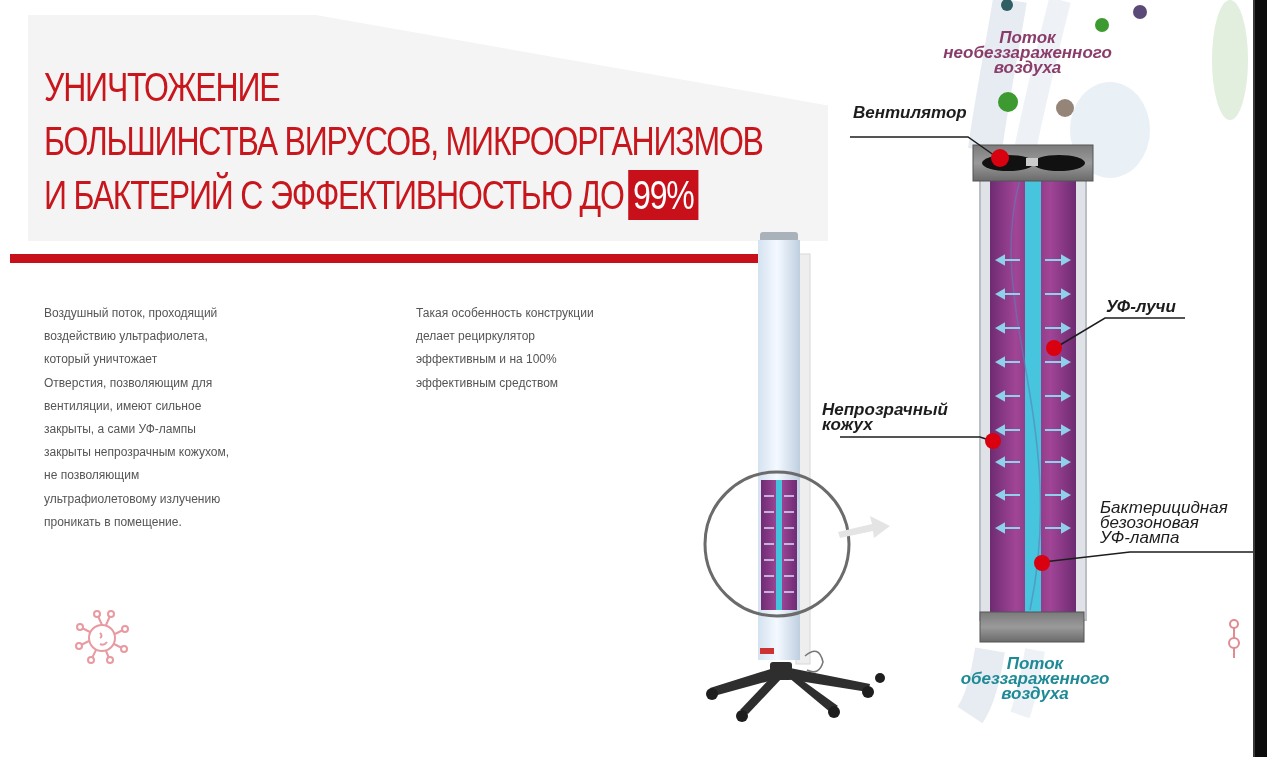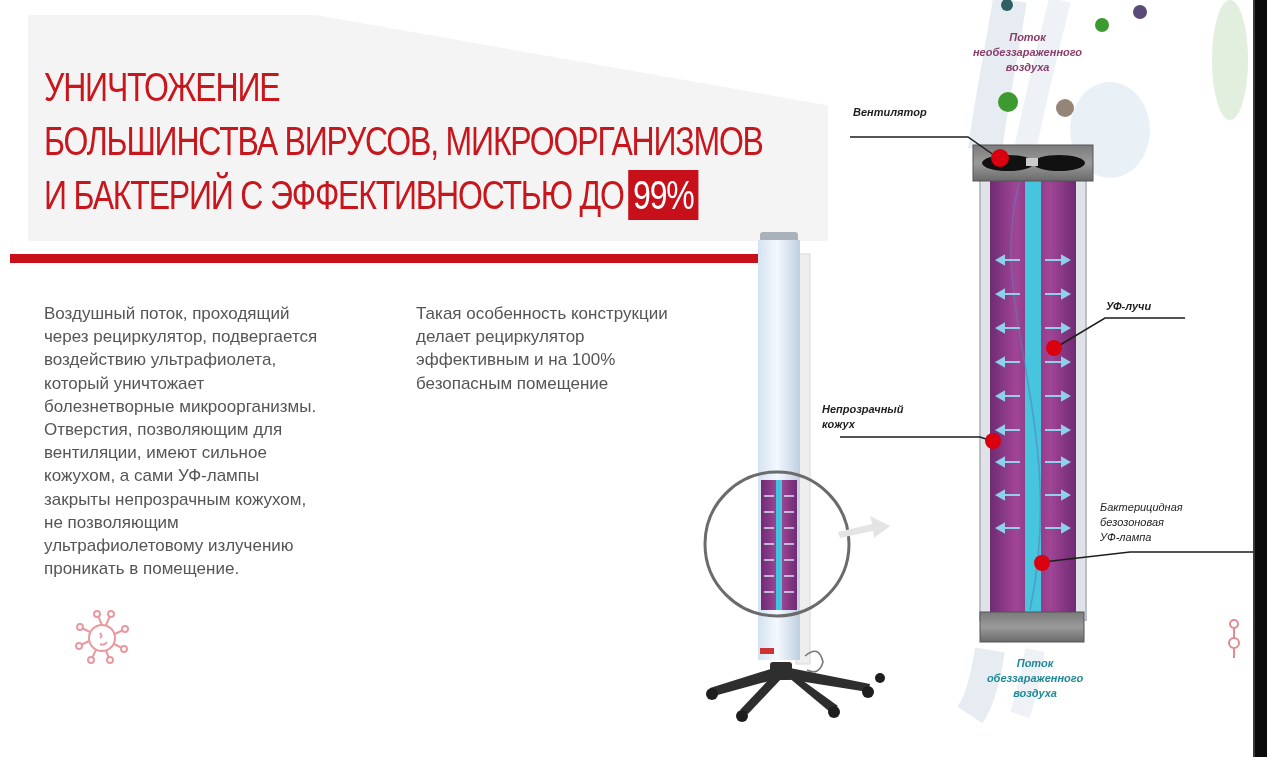--- a/index.html
+++ b/index.html
@@ -8,69 +8,67 @@
   .right-frame-inner { position:absolute; right:12px; top:0; width:2px; height:757px; background:#3a3a3a; }
 
   .title-panel { position:absolute; left:28px; top:15px; width:800px; height:226px; background:#f4f4f4;
     clip-path: polygon(0 0, 36% 0, 100% 40%, 100% 100%, 0 100%); }
   .title { position:absolute; left:44px; top:60px; color:#c8161d; font-family:"Liberation Sans Narrow","Liberation Sans", sans-serif;
     font-size:41px; line-height:54px; letter-spacing:-1.5px; transform:scaleX(0.78); transform-origin:left top; white-space:nowrap; }
   .title .line { display:block; }
   .badge { display:inline-block; background:#c8101a; color:#fff; padding:0 6px; line-height:50px; margin-left:6px; }
   .red-rule { position:absolute; left:10px; top:254px; width:750px; height:9px; background:#c8101a; }
 
-  .para { position:absolute; color:#555; font-size:17px; line-height:23.2px; font-family:"Liberation Sans", sans-serif; }
+  .para { position:absolute; color:#555; font-size:12px; line-height:23.2px; font-family:"Liberation Sans", sans-serif; }
   .para .pl { display:block; white-space:nowrap; }
   .p1 { left:44px; top:302px; }
   .p2 { left:416px; top:302px; }
 
   .virus-icon { position:absolute; left:74px; top:608px; width:56px; height:56px; }
   .virus-icon-r { position:absolute; left:1222px; top:616px; width:24px; height:46px; }
 
   .device { position:absolute; left:700px; top:226px; width:190px; height:500px; }
 
   .diagram { position:absolute; left:840px; top:0; width:420px; height:757px; }
-  .lbl { position:absolute; font-style:italic; font-weight:bold; font-size:11px; line-height:15px; color:#1d1d1d; font-family:"Liberation Sans", sans-serif; }
+  .lbl { position:absolute; font-style:italic; font-weight:bold; font-size:17px; line-height:15px; color:#1d1d1d; font-family:"Liberation Sans", sans-serif; }
   .lbl .pl { display:block; white-space:nowrap; }
   .flow-top { color:#8a3d6a; text-align:center; }
   .flow-bot { color:#1e8a96; text-align:center; }
 </style>
 </head>
 <body>
 
 <div class="title-panel"></div>
 
 <div class="title">
   <span class="line">УНИЧТОЖЕНИЕ</span>
   <span class="line">БОЛЬШИНСТВА ВИРУСОВ, МИКРООРГАНИЗМОВ</span>
   <span class="line"><span>И БАКТЕРИЙ С ЭФФЕКТИВНОСТЬЮ ДО</span><span class="badge">99%</span></span>
 </div>
 
 <div class="red-rule"></div>
 
 <div class="para p1">
   <span class="pl">Воздушный поток, проходящий</span>
-  <span class="pl">через рециркулятор, подвергается</span>
   <span class="pl">воздействию ультрафиолета,</span>
   <span class="pl">который уничтожает</span>
-  <span class="pl">болезнетворные микроорганизмы.</span>
   <span class="pl">Отверстия, позволяющим для</span>
   <span class="pl">вентиляции, имеют сильное</span>
-  <span class="pl">кожухом, а сами УФ-лампы</span>
+  <span class="pl">закрыты, а сами УФ-лампы</span>
   <span class="pl">закрыты непрозрачным кожухом,</span>
   <span class="pl">не позволяющим</span>
   <span class="pl">ультрафиолетовому излучению</span>
   <span class="pl">проникать в помещение.</span>
 </div>
 
 <div class="para p2">
   <span class="pl">Такая особенность конструкции</span>
   <span class="pl">делает рециркулятор</span>
   <span class="pl">эффективным и на 100%</span>
-  <span class="pl">безопасным помещение</span>
+  <span class="pl">эффективным средством</span>
 </div>
 
 <svg class="virus-icon" viewBox="0 0 56 56">
   <g stroke="#e89aa0" stroke-width="2" fill="none">
     <circle cx="28" cy="30" r="13"></circle>
     <line x1="28" y1="17" x2="24" y2="8"></line>
       <circle cx="23" cy="6" r="3"></circle>
     <line x1="32" y1="17" x2="36" y2="8"></line>
       <circle cx="37" cy="6" r="3"></circle>
     <line x1="41" y1="26" x2="49" y2="22"></line>

